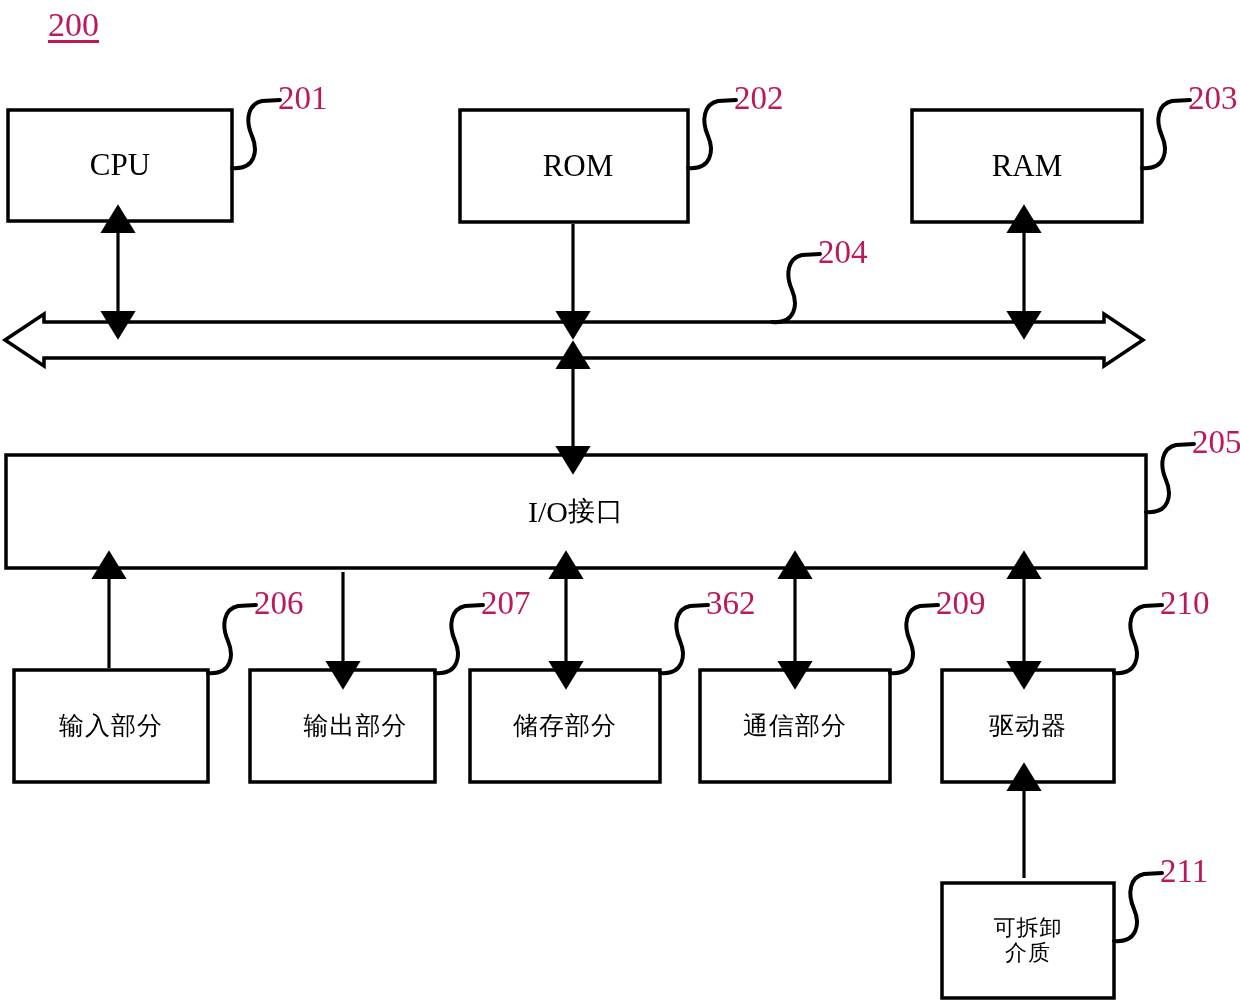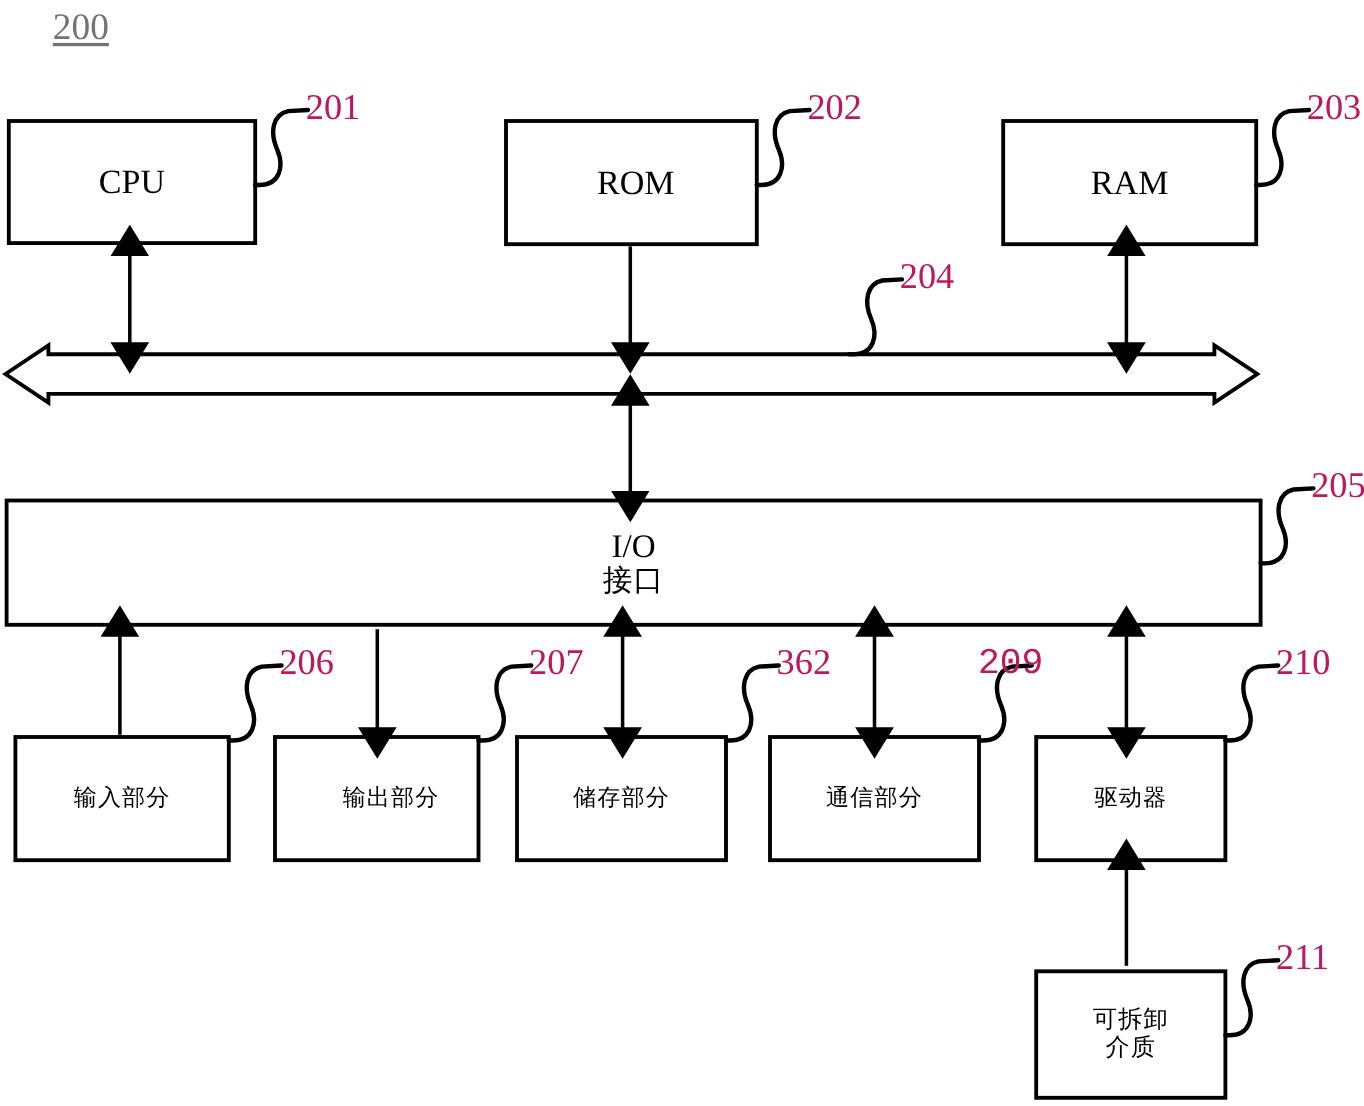--- a/index.html
+++ b/index.html
@@ -31,22 +31,22 @@
     color: #000000;
     line-height: 1.12;
     pointer-events: none;
     white-space: pre-line;
   }
   .latin-label {
     font-family: "Liberation Serif", "DejaVu Serif", serif;
     font-size: 31px;
   }
   .cjk-label {
-    font-family: Liberation Sans, sans-serif;
-    font-size: 21px;
+    font-family: Liberation Serif, serif;
+    font-size: 25px;
     letter-spacing: 1px;
   }
   .cjk-label-sm {
     font-family: "DejaVu Sans", "Liberation Sans", sans-serif;
     font-size: 22px;
     letter-spacing: 1px;
   }
   .io-label {
     font-family: "Liberation Serif", "DejaVu Serif", serif;
     font-size: 30px;
@@ -60,21 +60,21 @@
     position: absolute;
     font-family: "Liberation Serif", "DejaVu Serif", serif;
     font-size: 33px;
     color: #be185d;
     white-space: nowrap;
   }
   .fig-num {
     position: absolute;
     font-family: "Liberation Serif", "DejaVu Serif", serif;
     font-size: 34px;
-    color: #737373;
+    color: #be185d;
     text-decoration: underline;
     text-underline-offset: 4px;
   }
 </style>
 </head>
 <body>
 
 <div id="figure">
 
   <div class="fig-num" style="left:48px; top:6px;">200</div>
@@ -145,21 +145,21 @@
       <path d="M1114,941 C1138,943 1140,923 1134,909 C1127,893 1130,877 1144,874 L1162,873"></path>
     </g>
   </svg>
 
   <div class="box-label latin-label" style="left:8px; top:110px; width:224px; height:111px;">CPU</div>
 
   <div class="box-label latin-label" style="left:464px; top:110px; width:228px; height:112px;">ROM</div>
 
   <div class="box-label latin-label" style="left:912px; top:110px; width:230px; height:112px;">RAM</div>
 
-  <div class="box-label io-label" style="left:6px; top:455px; width:1140px; height:113px;flex-direction:column;"><span>I/O</span><span class="cjk">接口</span></div>
+  <div class="box-label io-label" style="left:6px; top:455px; width:1140px; height:113px;"><span>I/O</span><span class="cjk">接口</span></div>
 
   <div class="box-label cjk-label" style="left:14px; top:670px; width:194px; height:112px;">输入部分</div>
 
   <div class="box-label cjk-label" style="left:252px; top:670px; width:207px; height:112px;">输出部分</div>
 
   <div class="box-label cjk-label" style="left:470px; top:670px; width:190px; height:112px;">储存部分</div>
 
   <div class="box-label cjk-label" style="left:700px; top:670px; width:190px; height:112px;">通信部分</div>
 
   <div class="box-label cjk-label" style="left:942px; top:670px; width:172px; height:112px;">驱动器</div>
@@ -168,17 +168,17 @@
 介质</div>
 
   <div class="ref-num" style="left:278px; top:80px;">201</div>
   <div class="ref-num" style="left:734px; top:80px;">202</div>
   <div class="ref-num" style="left:1188px; top:80px;">203</div>
   <div class="ref-num" style="left:818px; top:234px;">204</div>
   <div class="ref-num" style="left:1192px; top:424px;">205</div>
   <div class="ref-num" style="left:254px; top:585px;">206</div>
   <div class="ref-num" style="left:481px; top:585px;">207</div>
   <div class="ref-num" style="left:706px; top:585px;">362</div>
-  <div class="ref-num" style="left:889px; top:585px;font-family:Liberation Mono, monospace;">209</div>
+  <div class="ref-num" style="left:936px; top:585px;">209</div>
   <div class="ref-num" style="left:1160px; top:585px;">210</div>
   <div class="ref-num" style="left:1160px; top:853px;">211</div>
 
 </div>
 
 </body></html>

